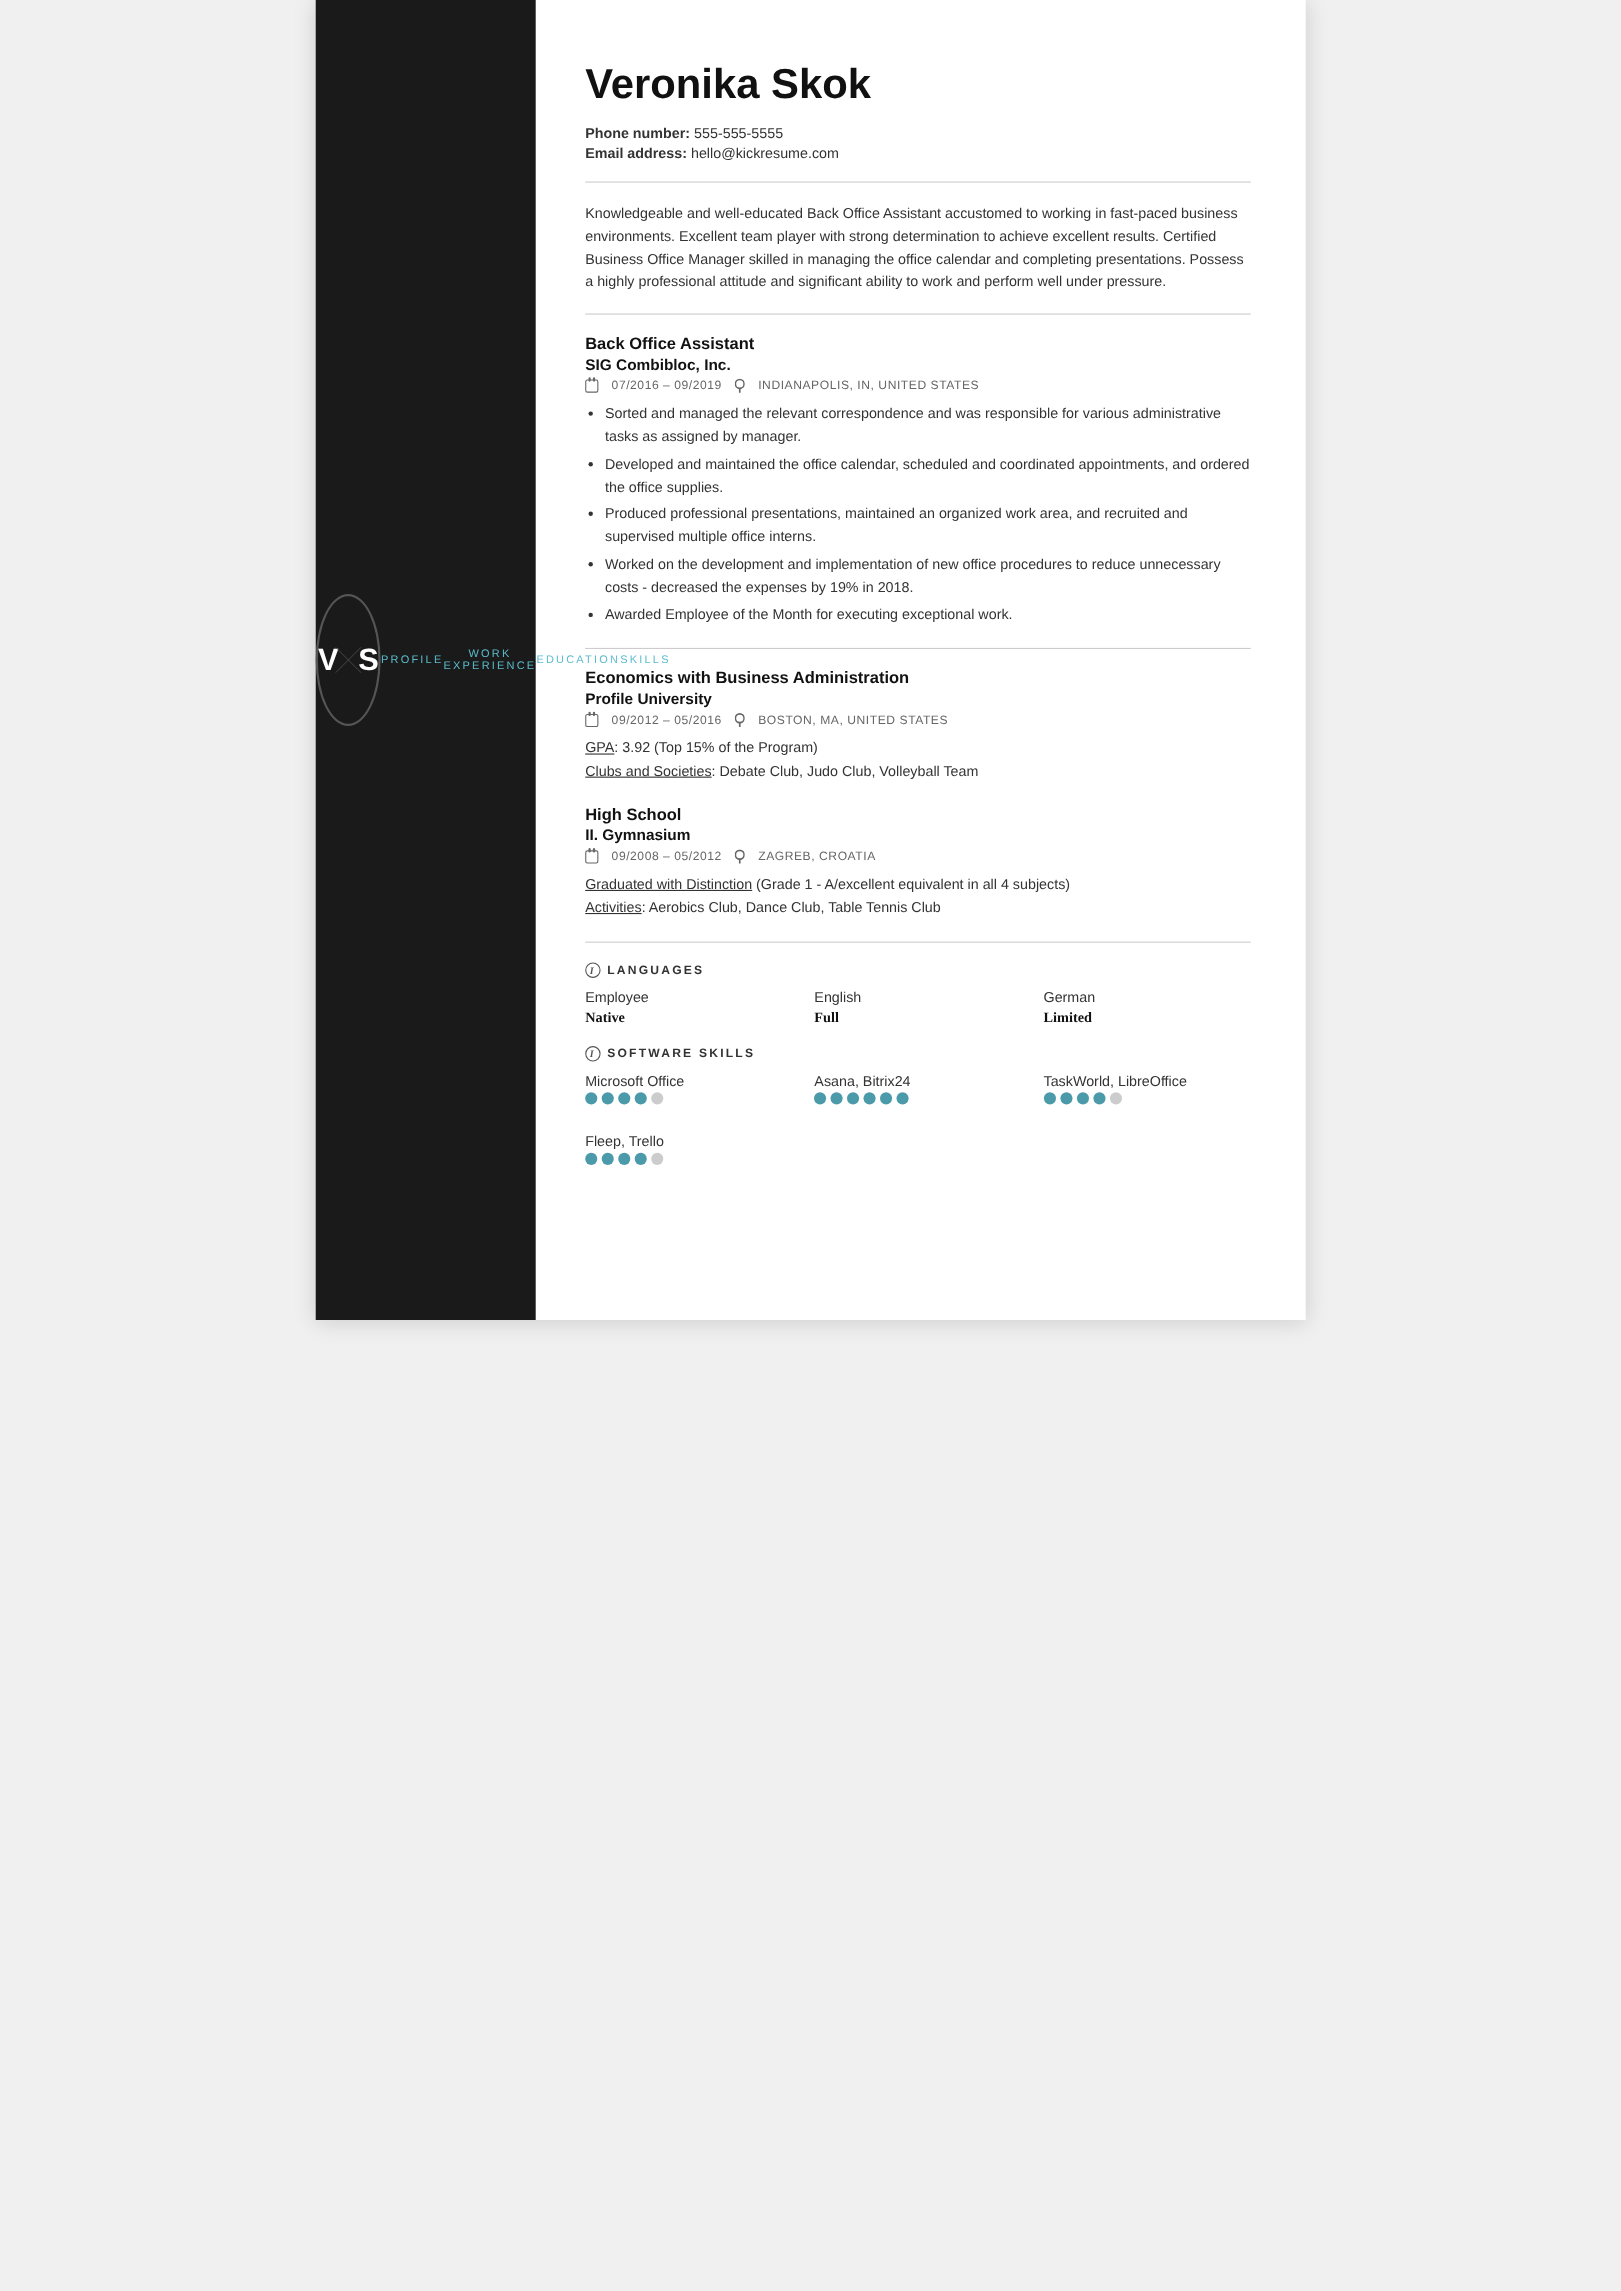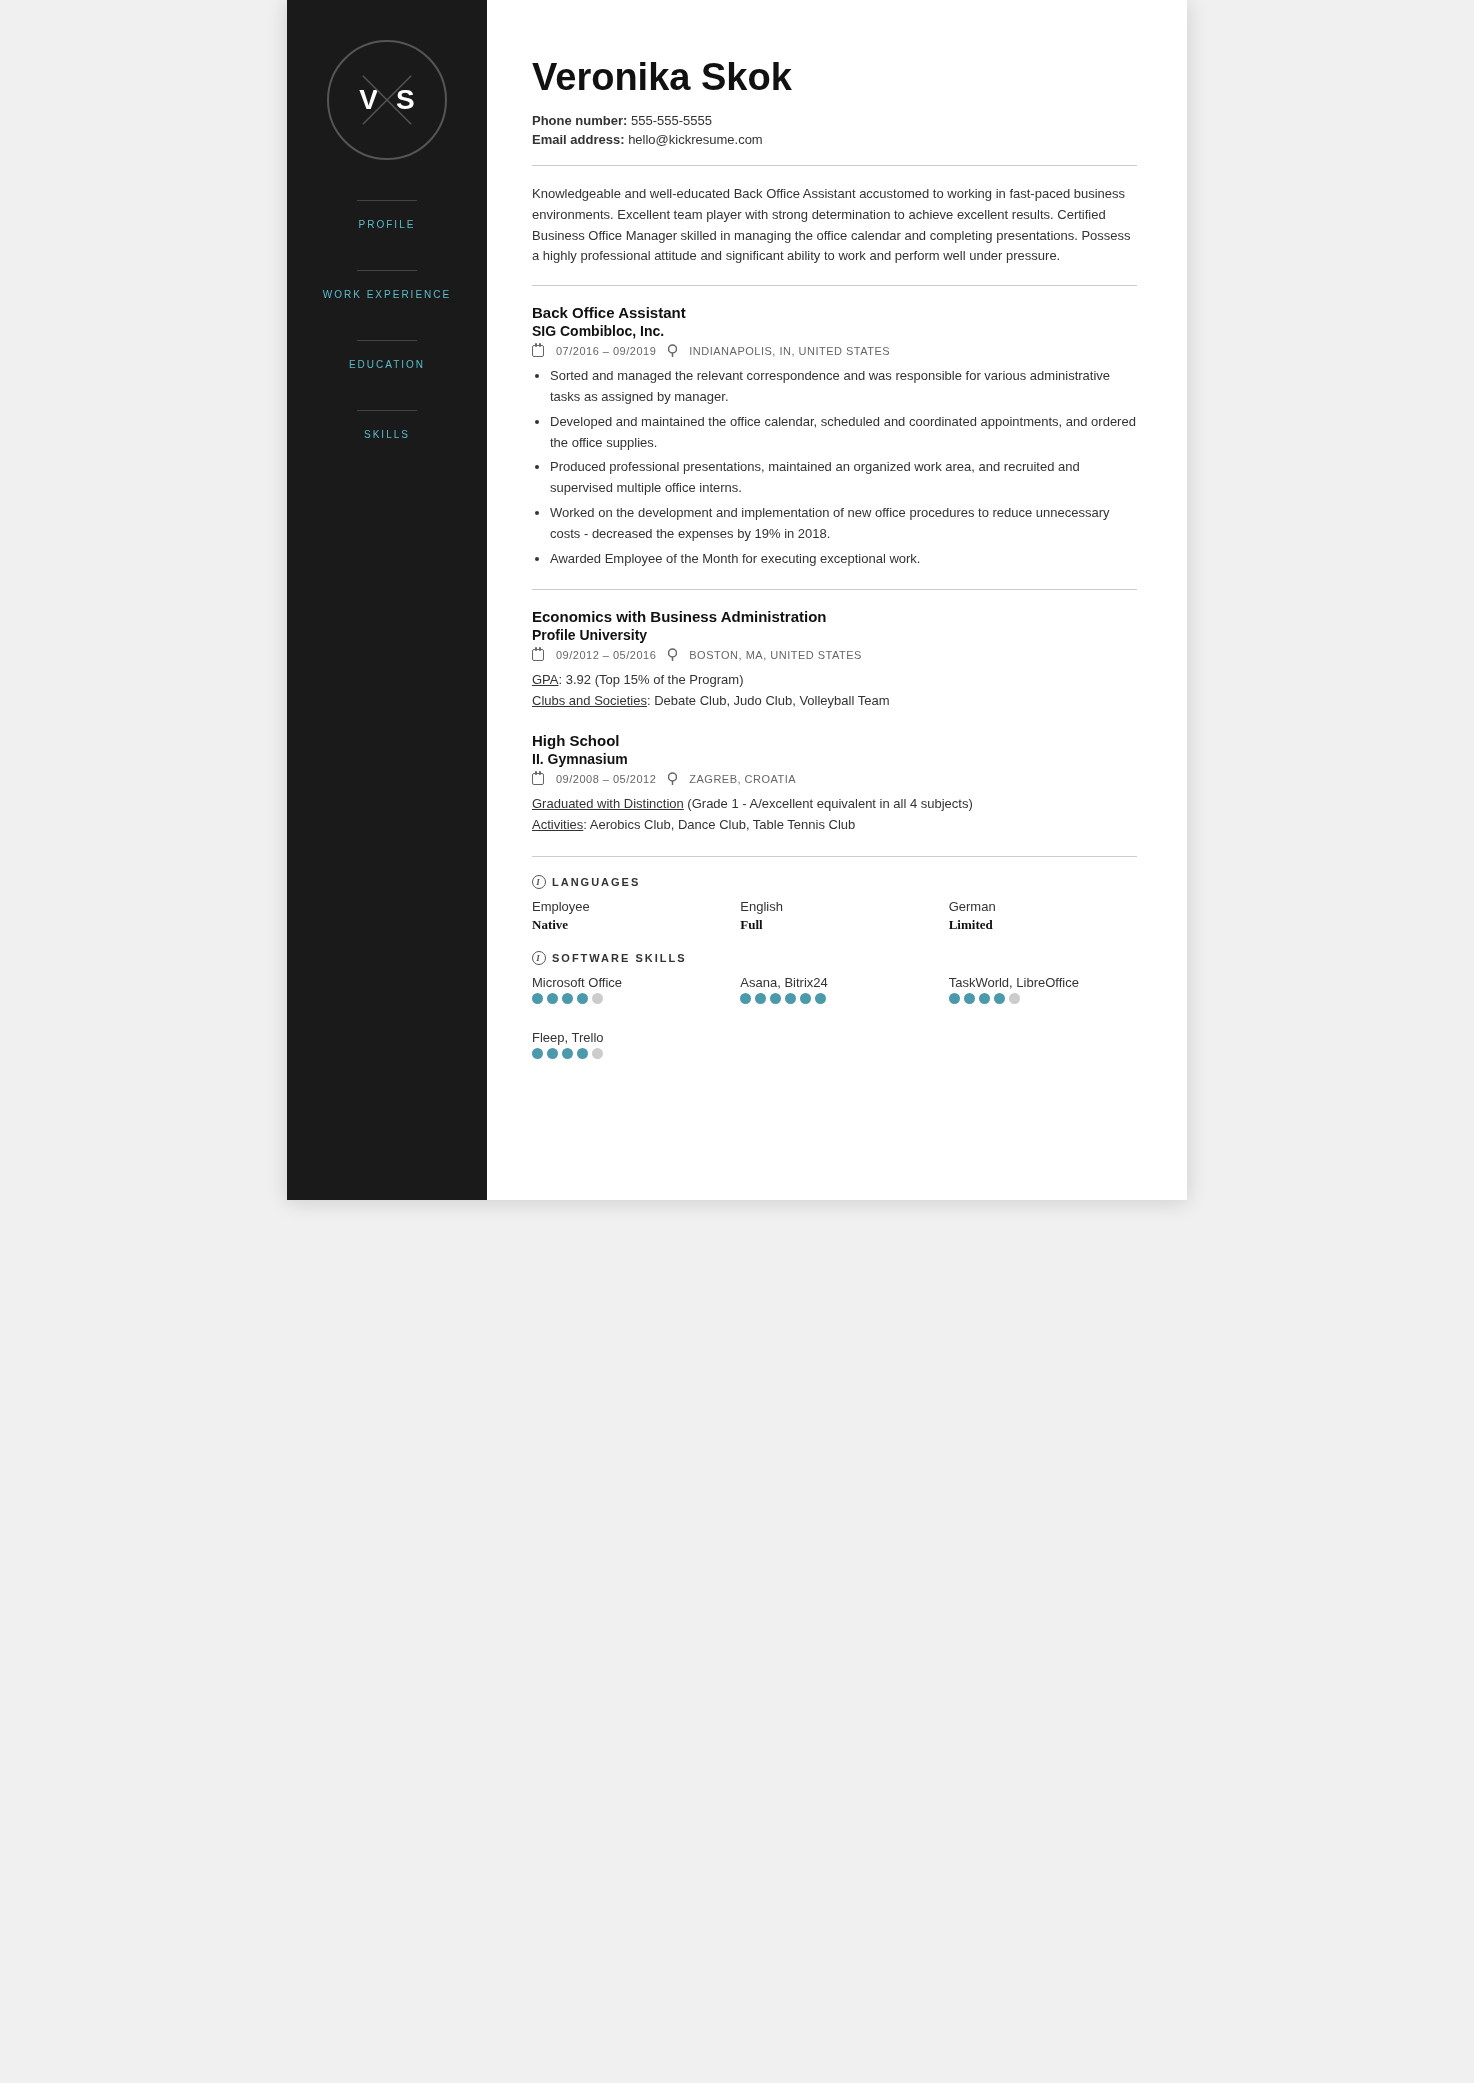--- a/index.html
+++ b/index.html
@@ -18,21 +18,21 @@
       display: flex;
       box-shadow: 0 2px 20px rgba(0,0,0,0.15);
     }
     
     .sidebar {
       width: 200px;
       min-width: 200px;
       background: #1a1a1a;
       color: #fff;
       display: flex;
-      flex-direction: column;
+      flex-direction: row;
       align-items: center;
       padding-top: 40px;
     }
     .avatar-circle {
       width: 120px;
       height: 120px;
       border-radius: 50%;
       border: 2px solid #555;
       display: flex;
       align-items: center;

